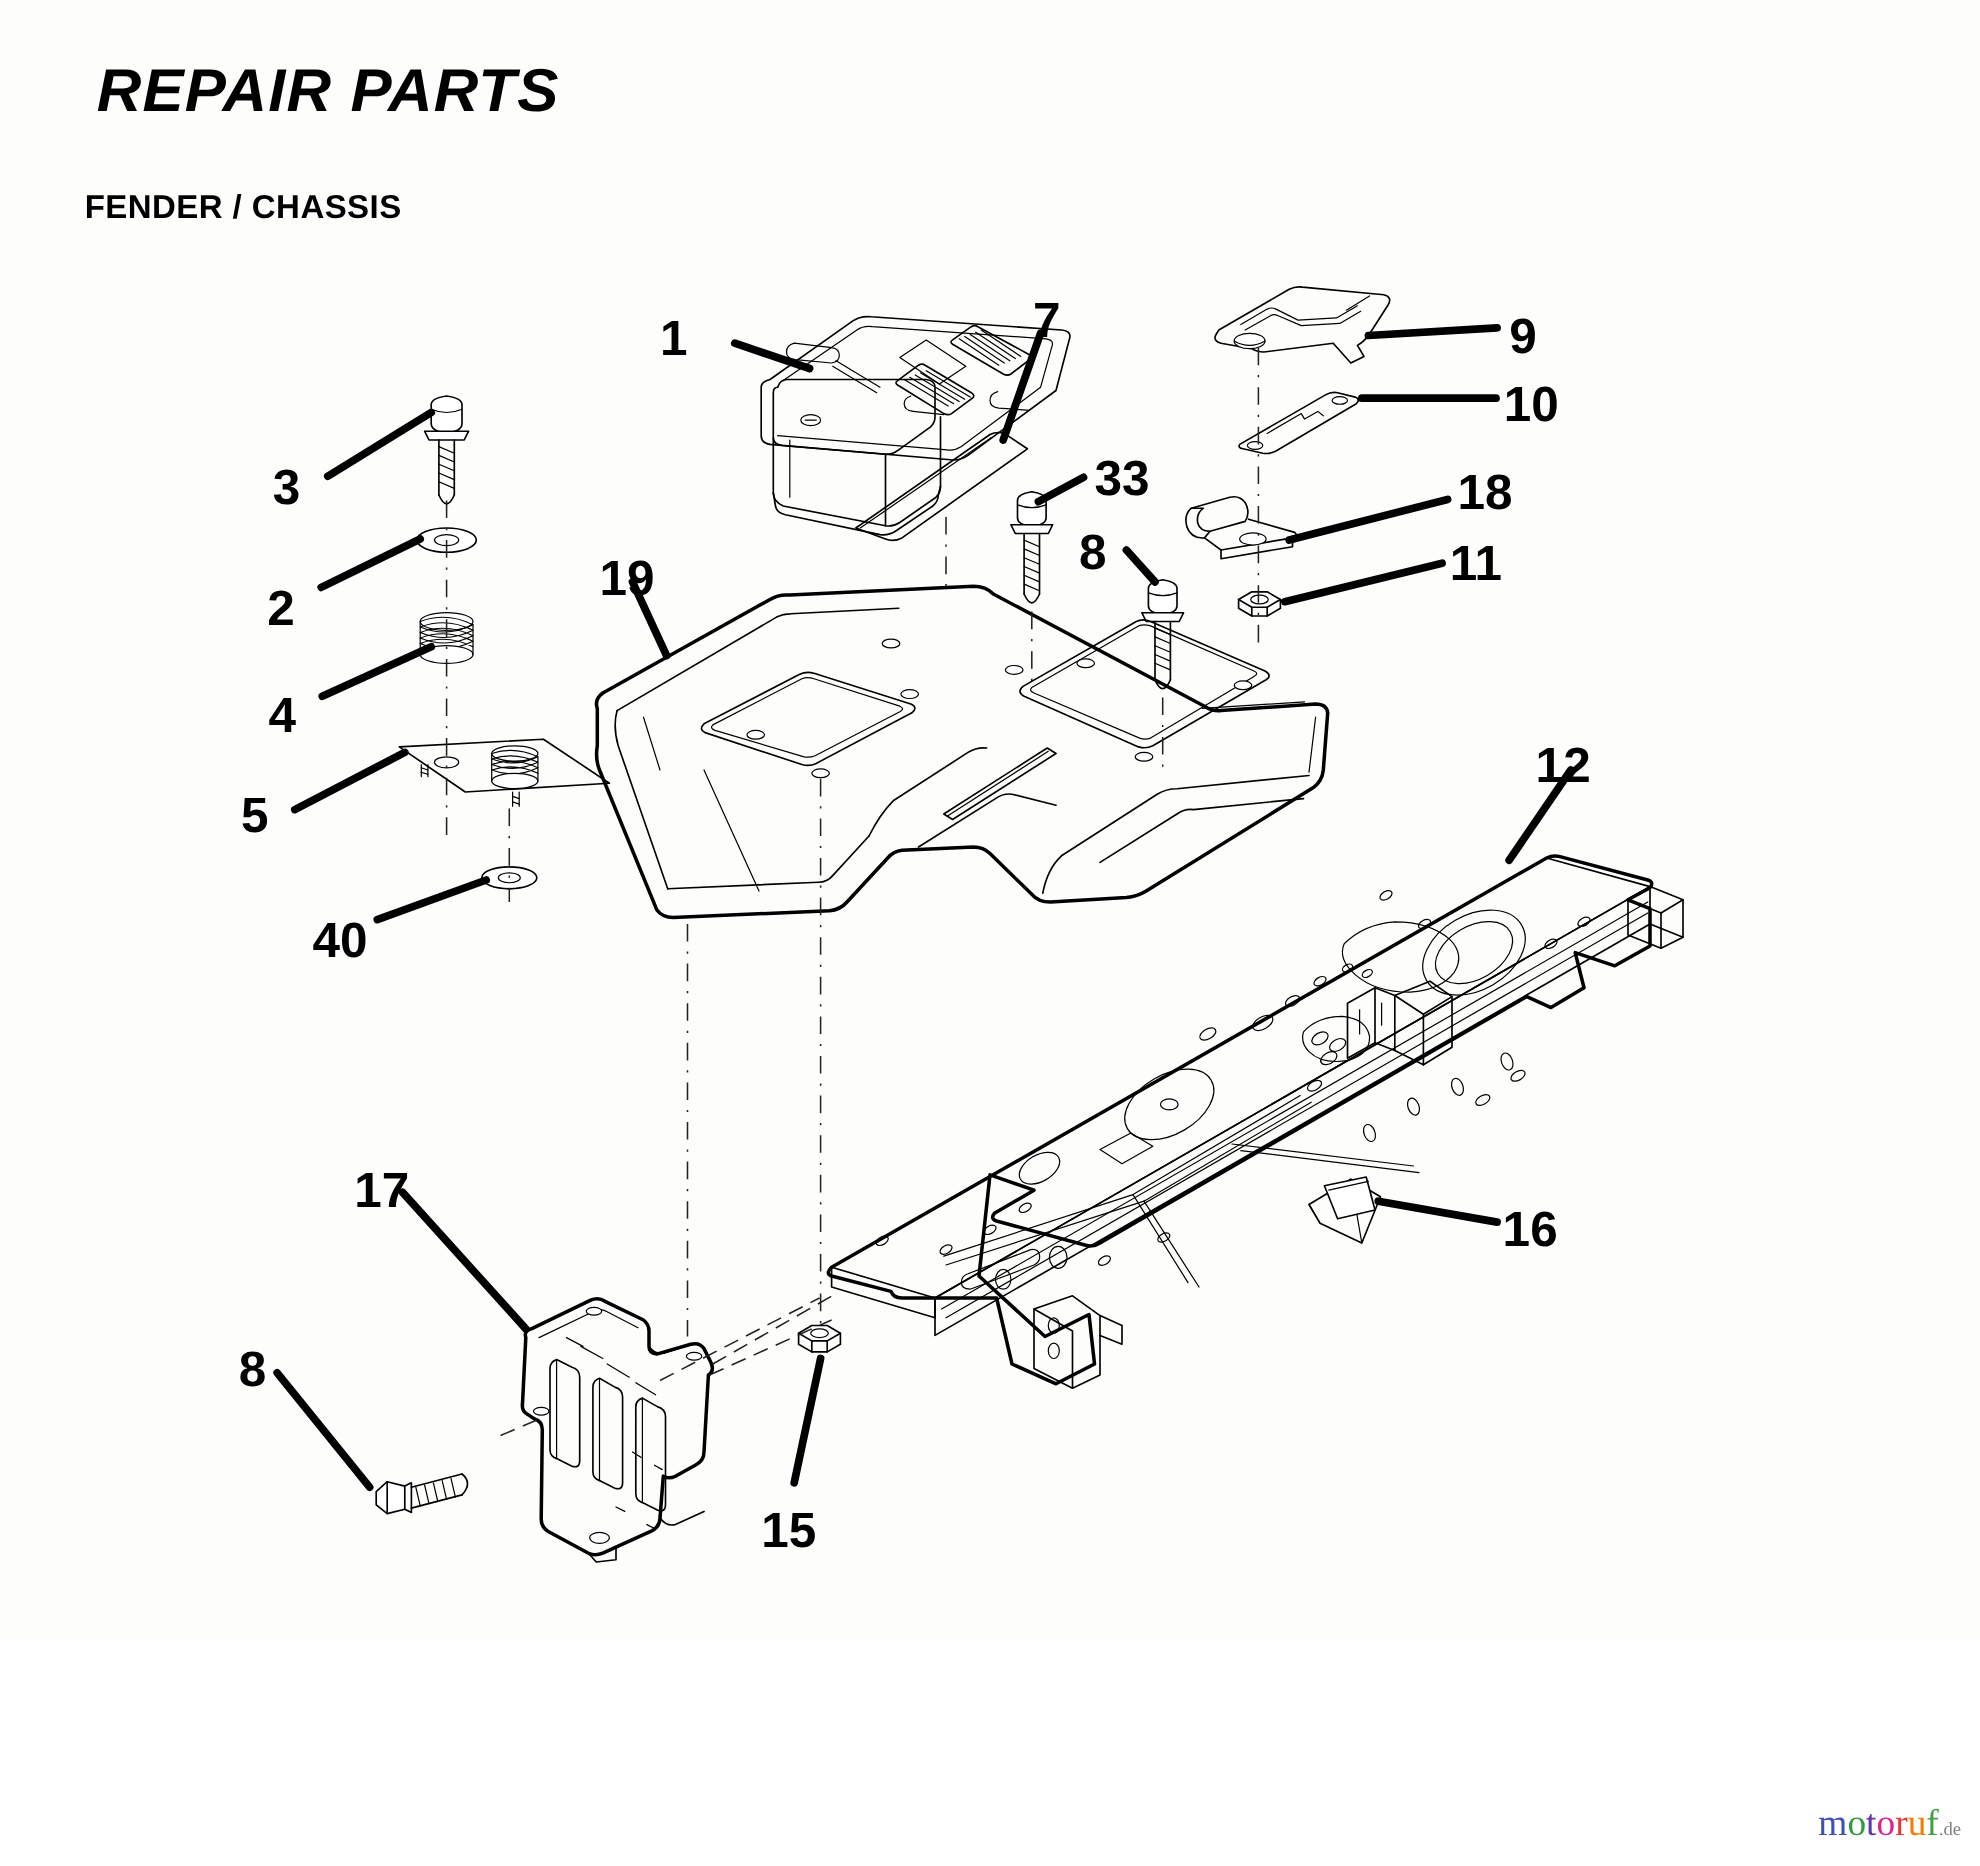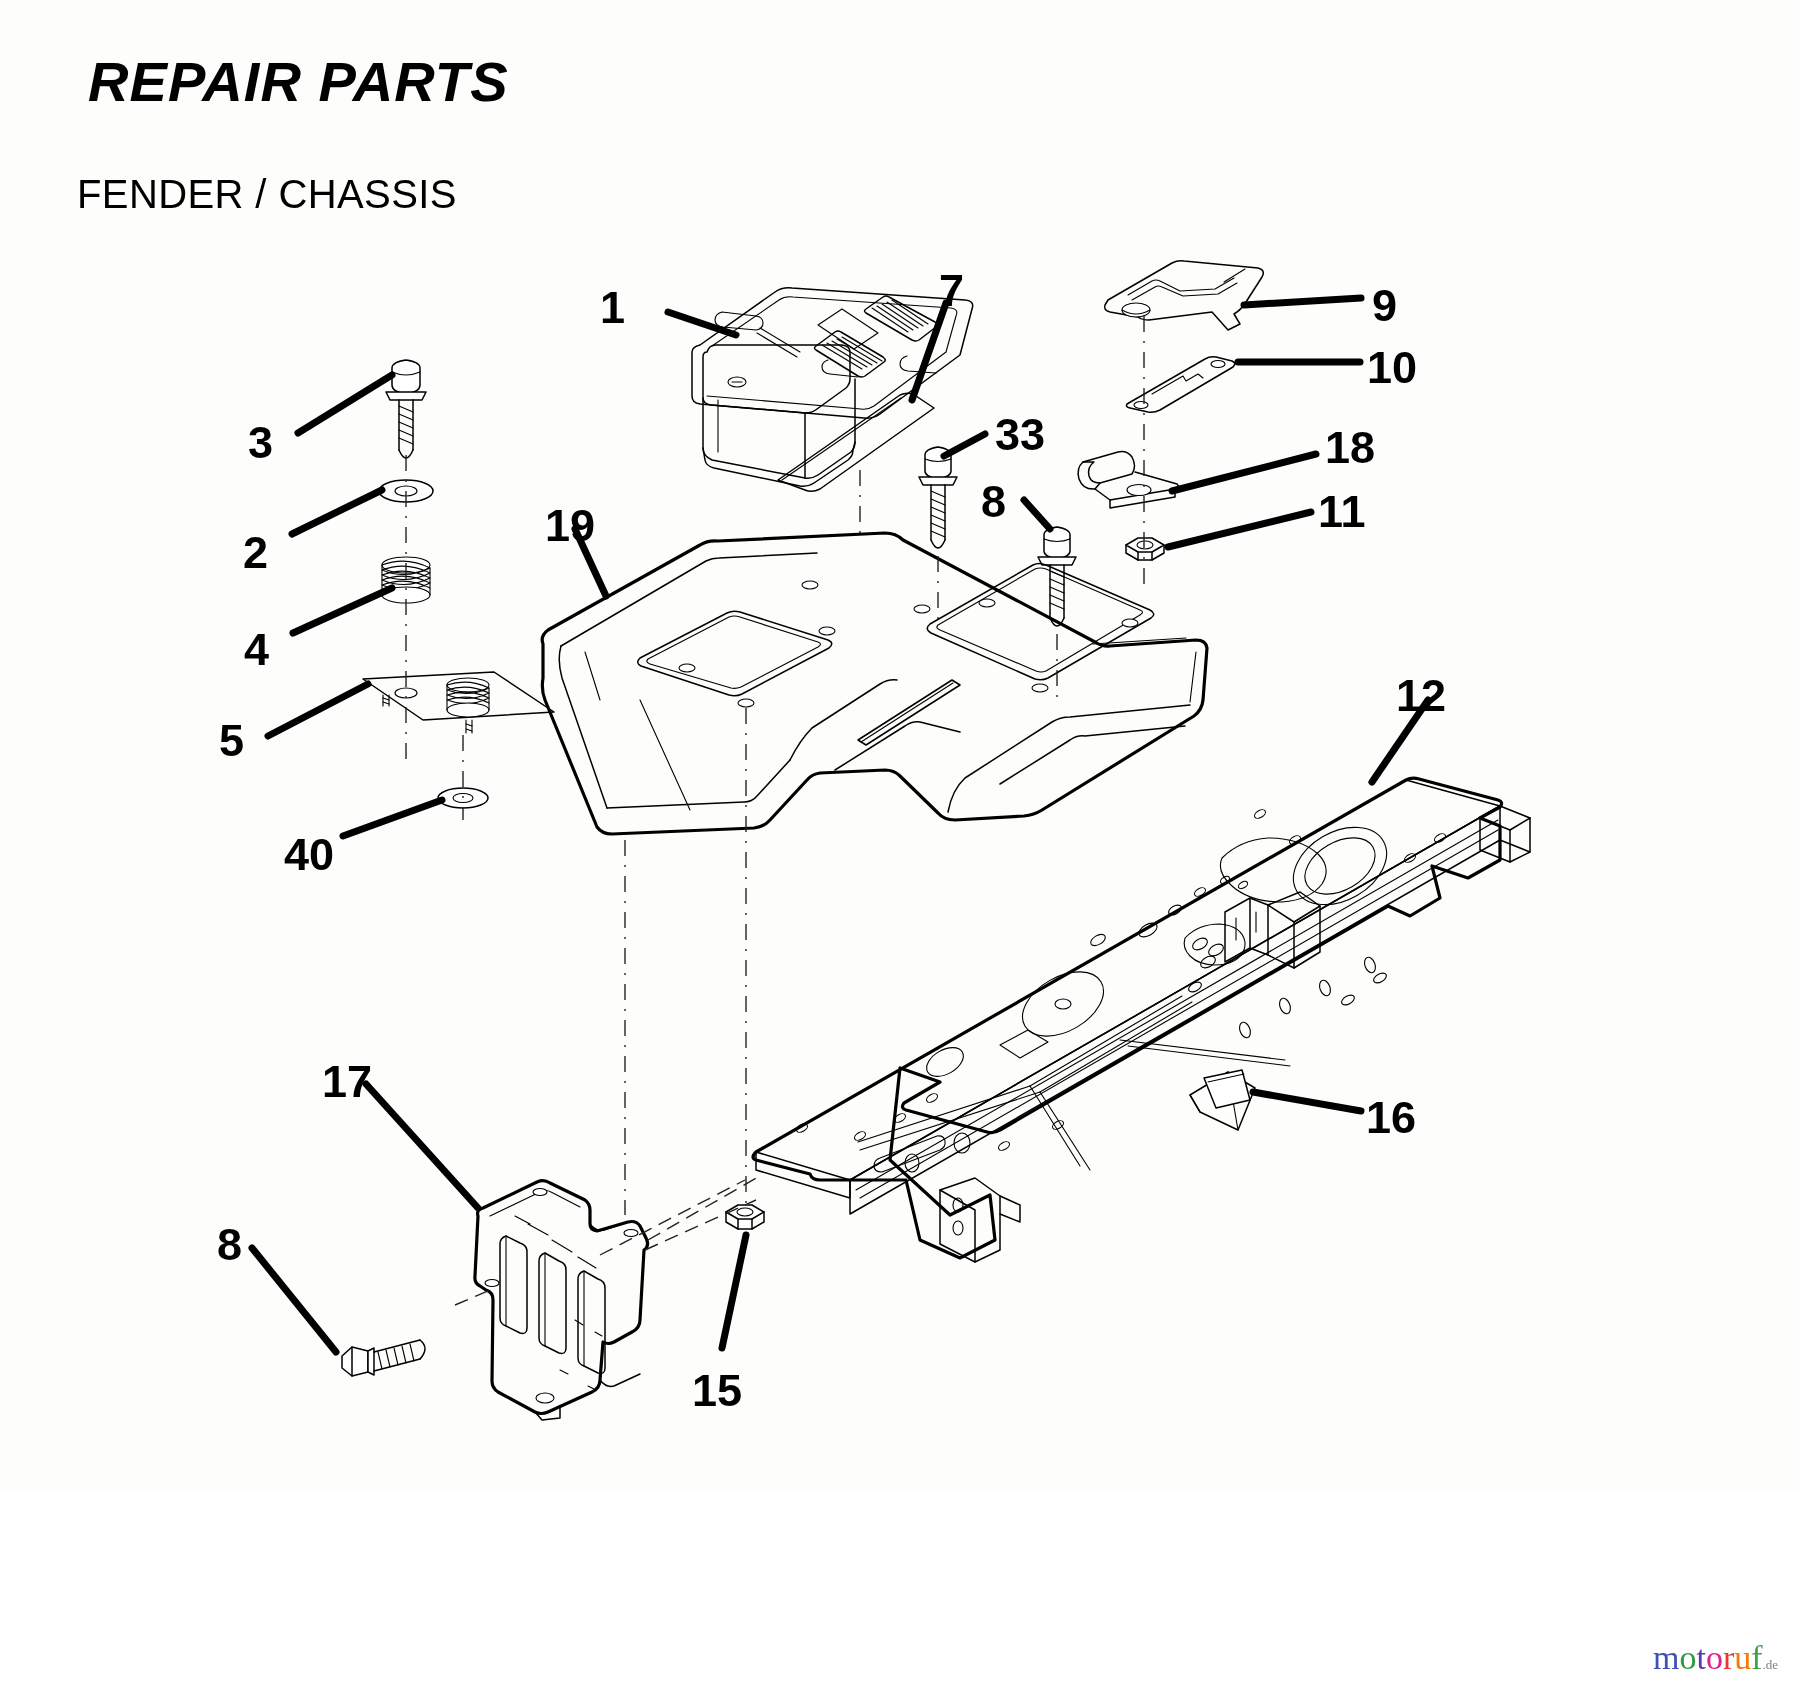--- a/index.html
+++ b/index.html
@@ -21,21 +21,21 @@
   }
   #title-model{
     left:168px; top:113px;
     font-size:37px; font-weight:bold;
     letter-spacing:.2px;
     transform:scaleX(1.0);
     transform-origin:left top;
   }
   #title-section{
     left:77px; top:172px;
-    font-size:40px; font-weight:normal;
+    font-size:30px; font-weight:bold;
     letter-spacing:.4px;
   }
 
   
   .callout{
     position:absolute;
     font-size:45px;font-weight:bold;color:#000;
     line-height:1;white-space:nowrap;
   }
 
@@ -50,21 +50,21 @@
   #art .wht{fill:#fff;stroke:#000;stroke-width:1.5;stroke-linejoin:round;}
   #art .whtn{fill:#fff;stroke:#000;stroke-width:1.1;stroke-linejoin:round;}
 
   
   #watermark{
     position:absolute;left:1653px;top:1641px;
     font-family:"Liberation Serif", serif;
     font-size:34px;line-height:1;white-space:nowrap;
   }
   #watermark span{display:inline-block;}
-  #watermark .sfx{font-size:13px;}
+  #watermark .sfx{font-size:17px;}
 </style>
 </head>
 <body>
 
 <div id="sheet">
 
   <div class="hdr" id="title-repair">REPAIR PARTS</div>
   <div class="hdr" id="title-section">FENDER / CHASSIS</div>
 
   <svg id="art" viewBox="0 0 1800 1696">

